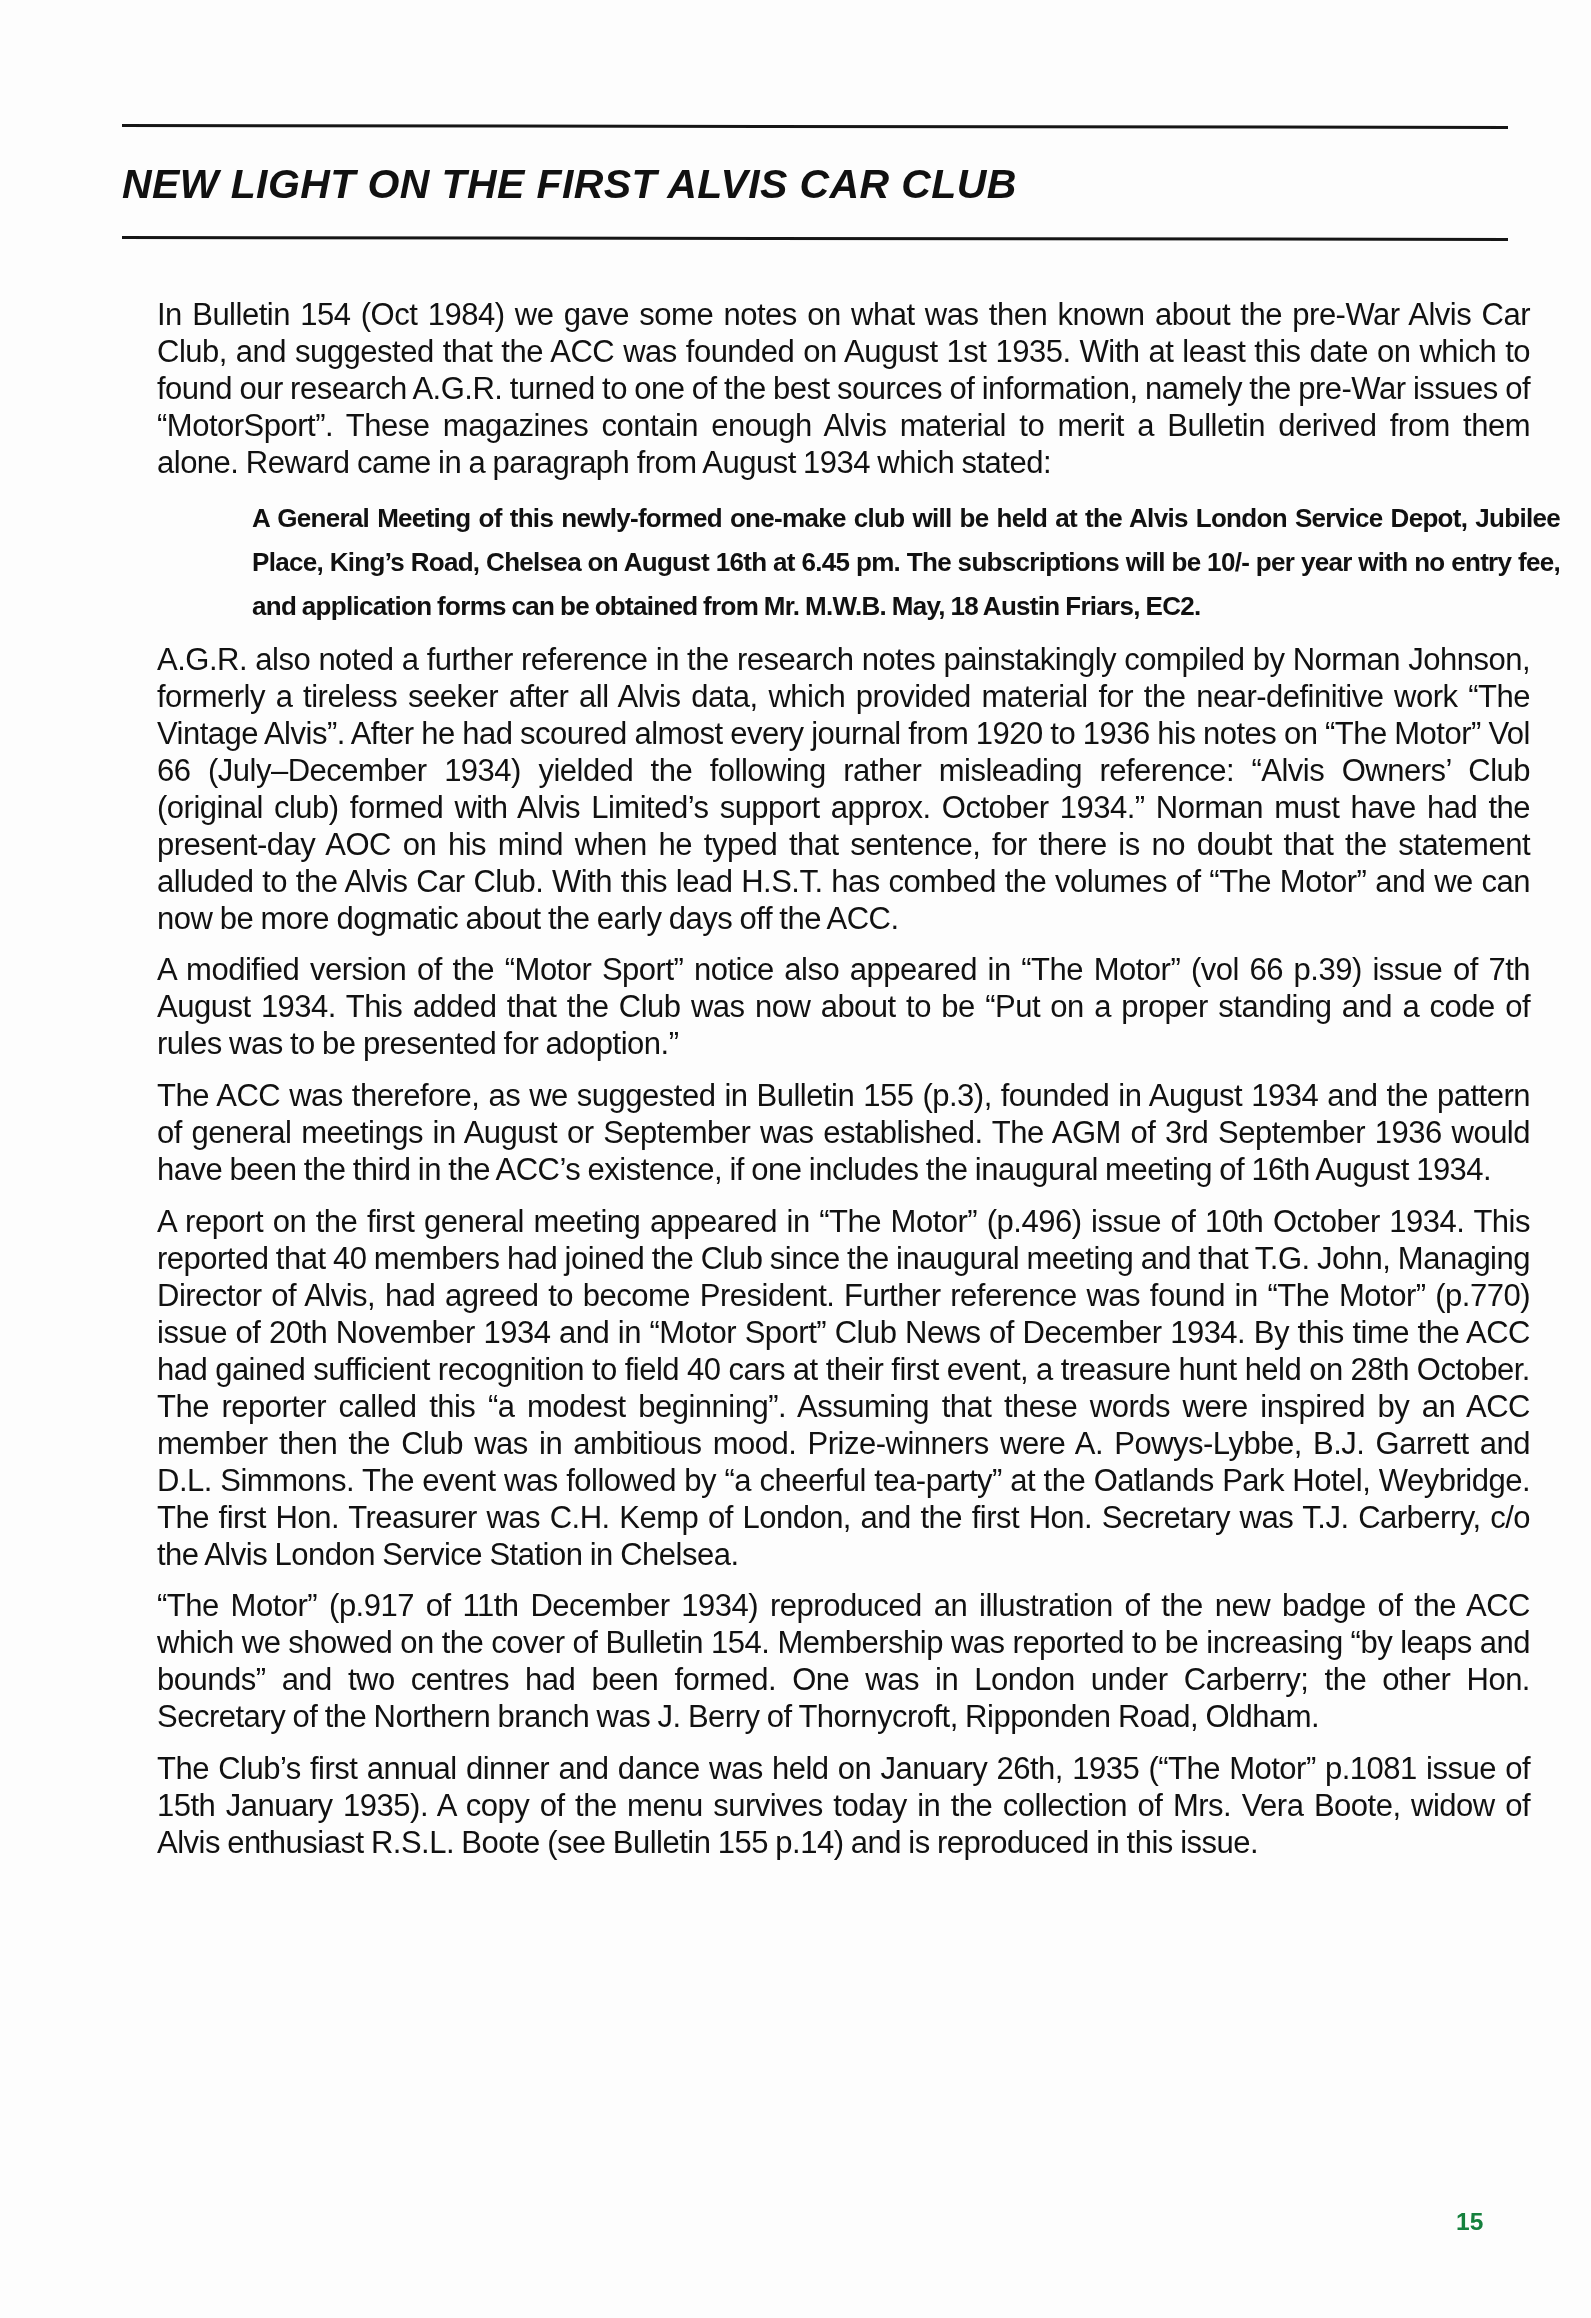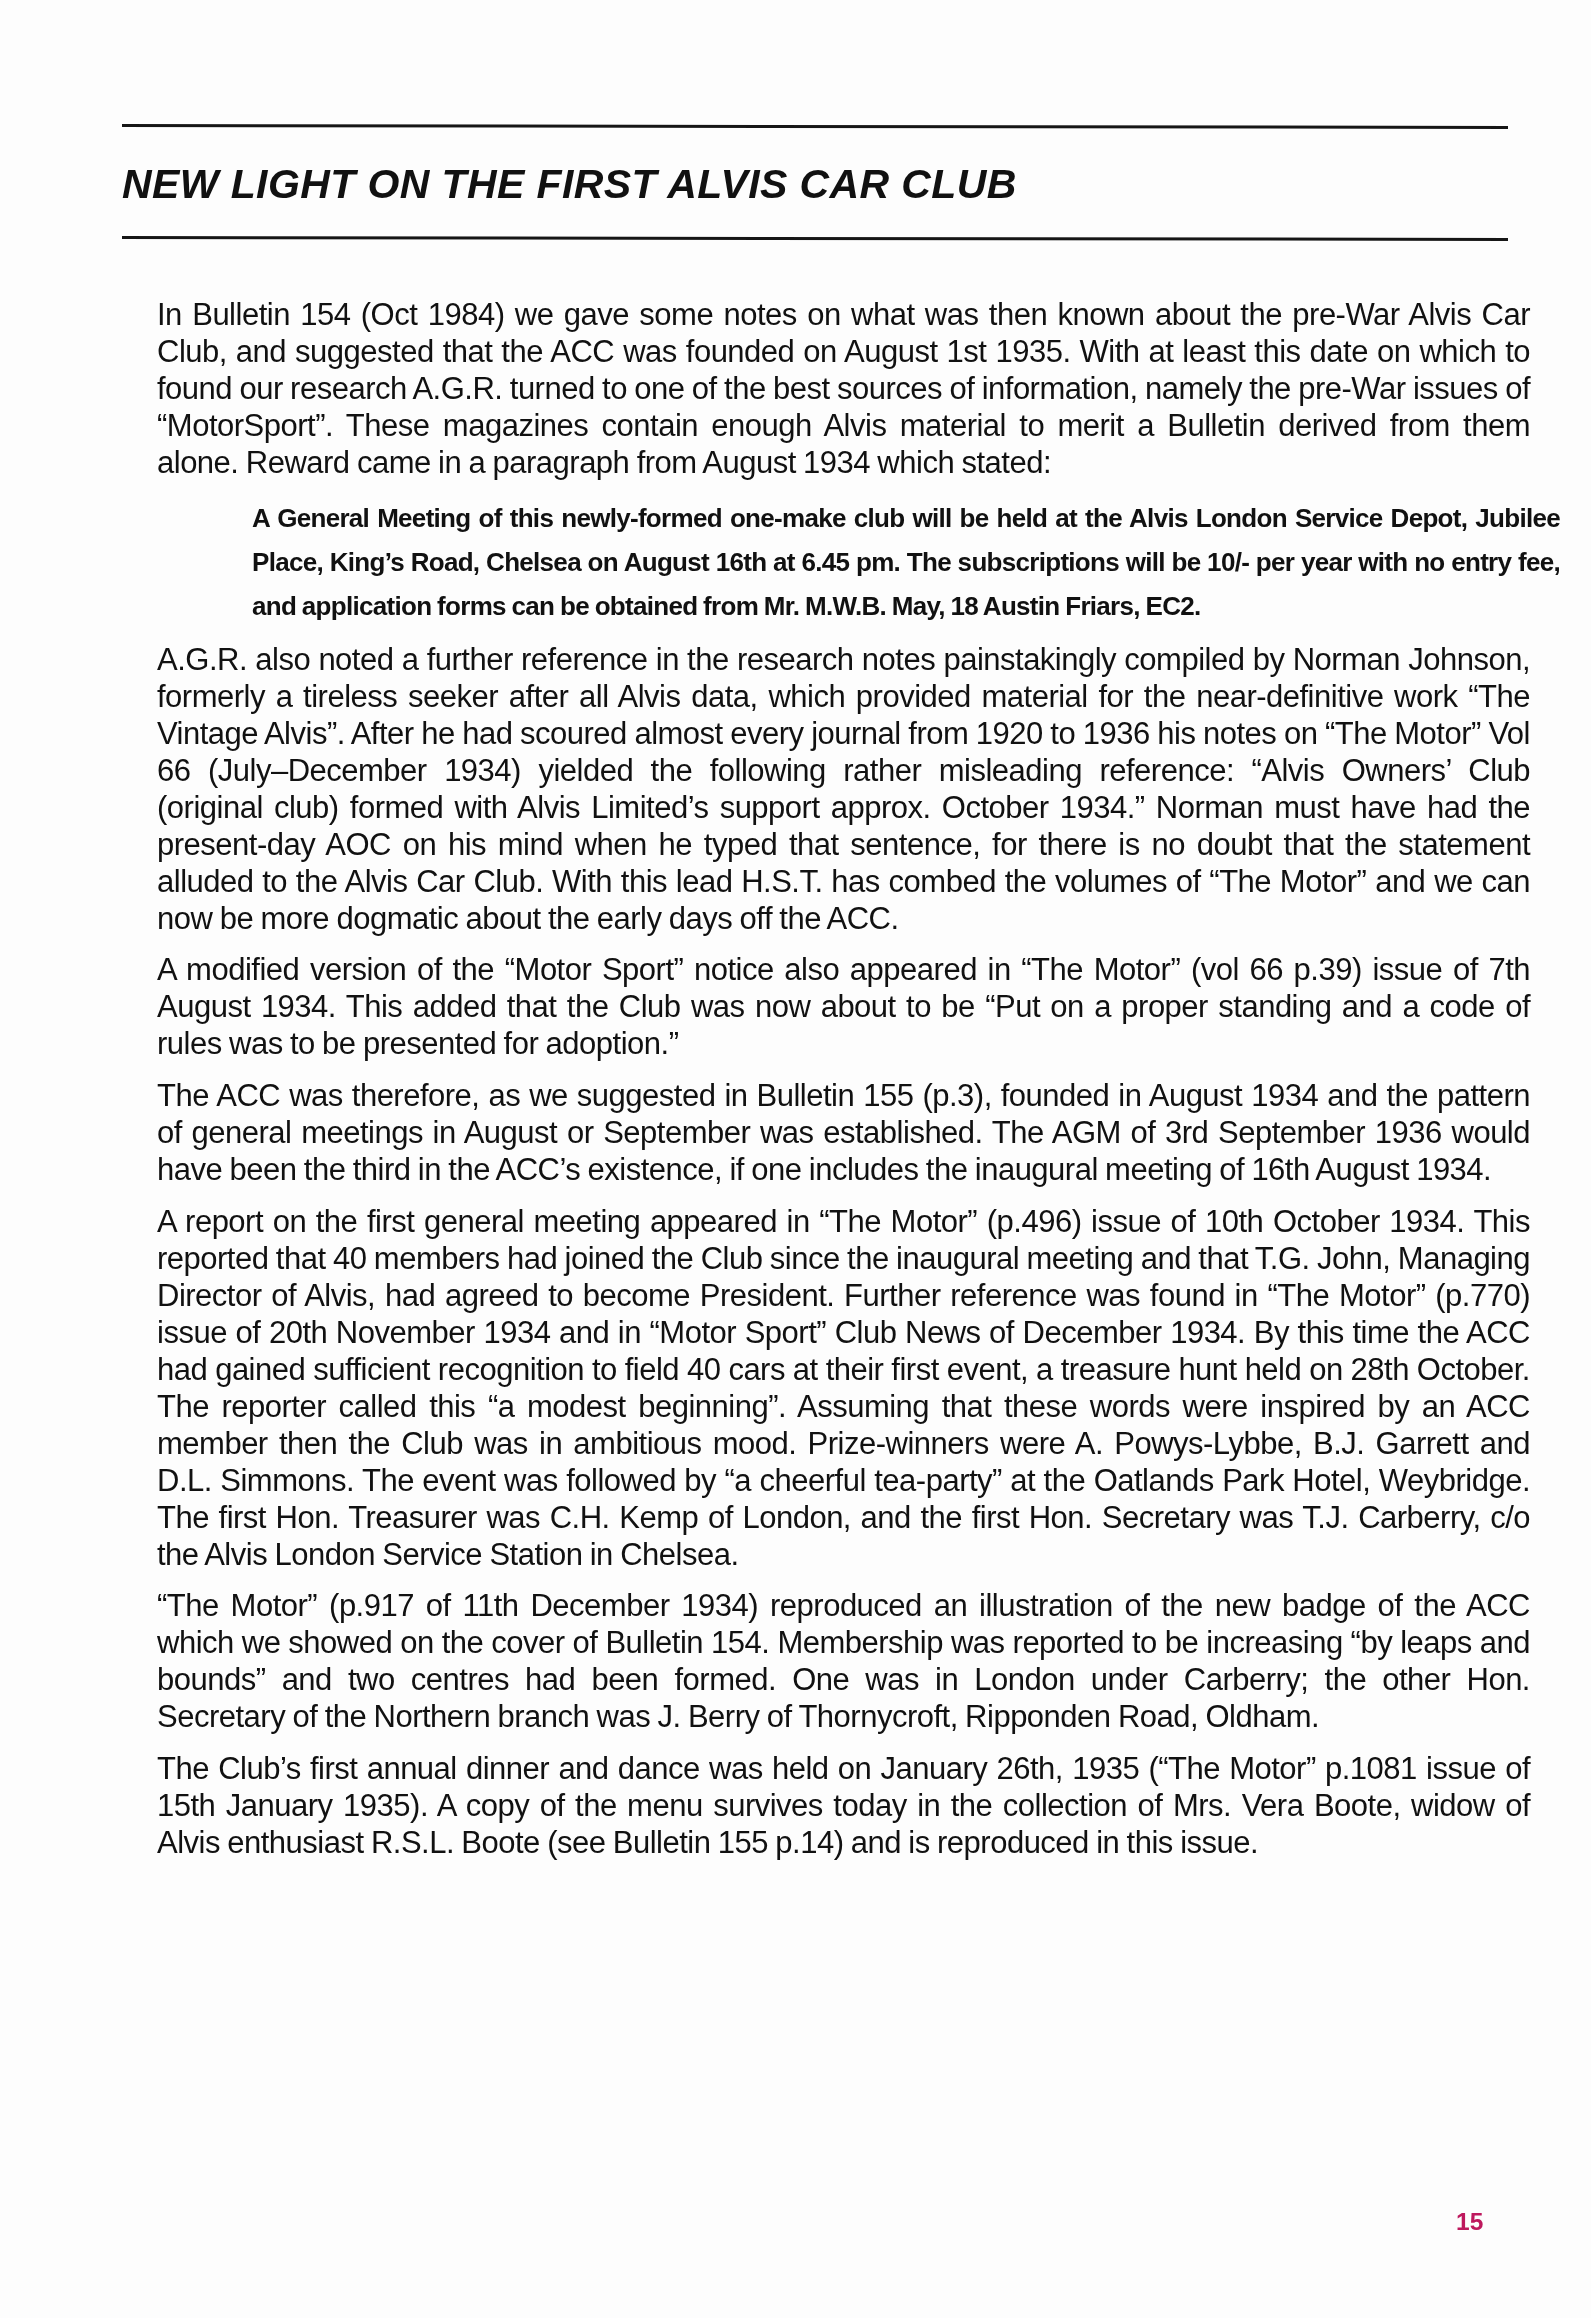--- a/index.html
+++ b/index.html
@@ -81,21 +81,21 @@
       word-spacing: -0.8px;
       text-align: justify;
     }
     .page-number {
       position: absolute;
       left: 1456px;
       top: 2208px;
       font-size: 24.5px;
       font-weight: 700;
       font-family: "Liberation Sans", sans-serif;
-      color: #be185d;
+      color: #15803d;
     }
   </style>
 </head>
 <body>
 
 <div class="page">
 
   <div class="rule top"></div>
 
   <h1 class="title">NEW LIGHT ON THE FIRST ALVIS CAR CLUB</h1>

